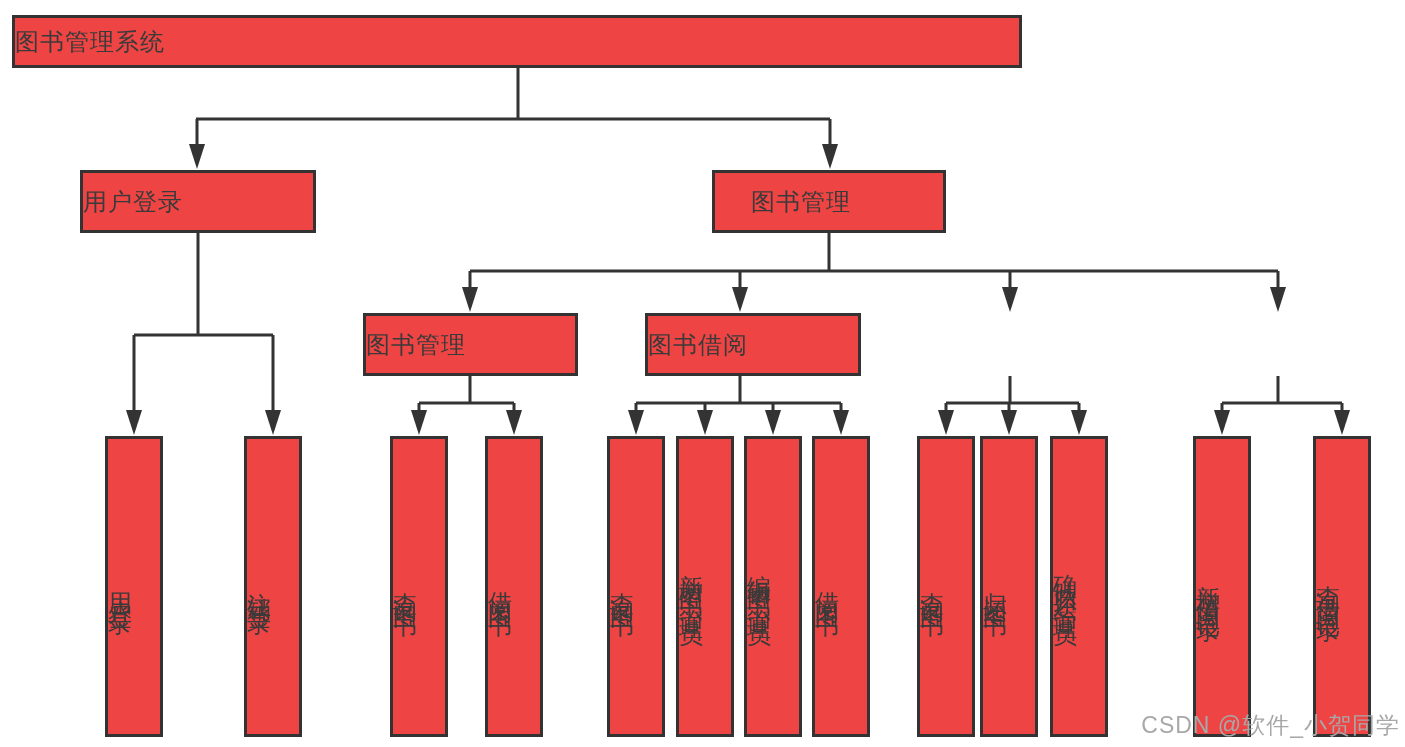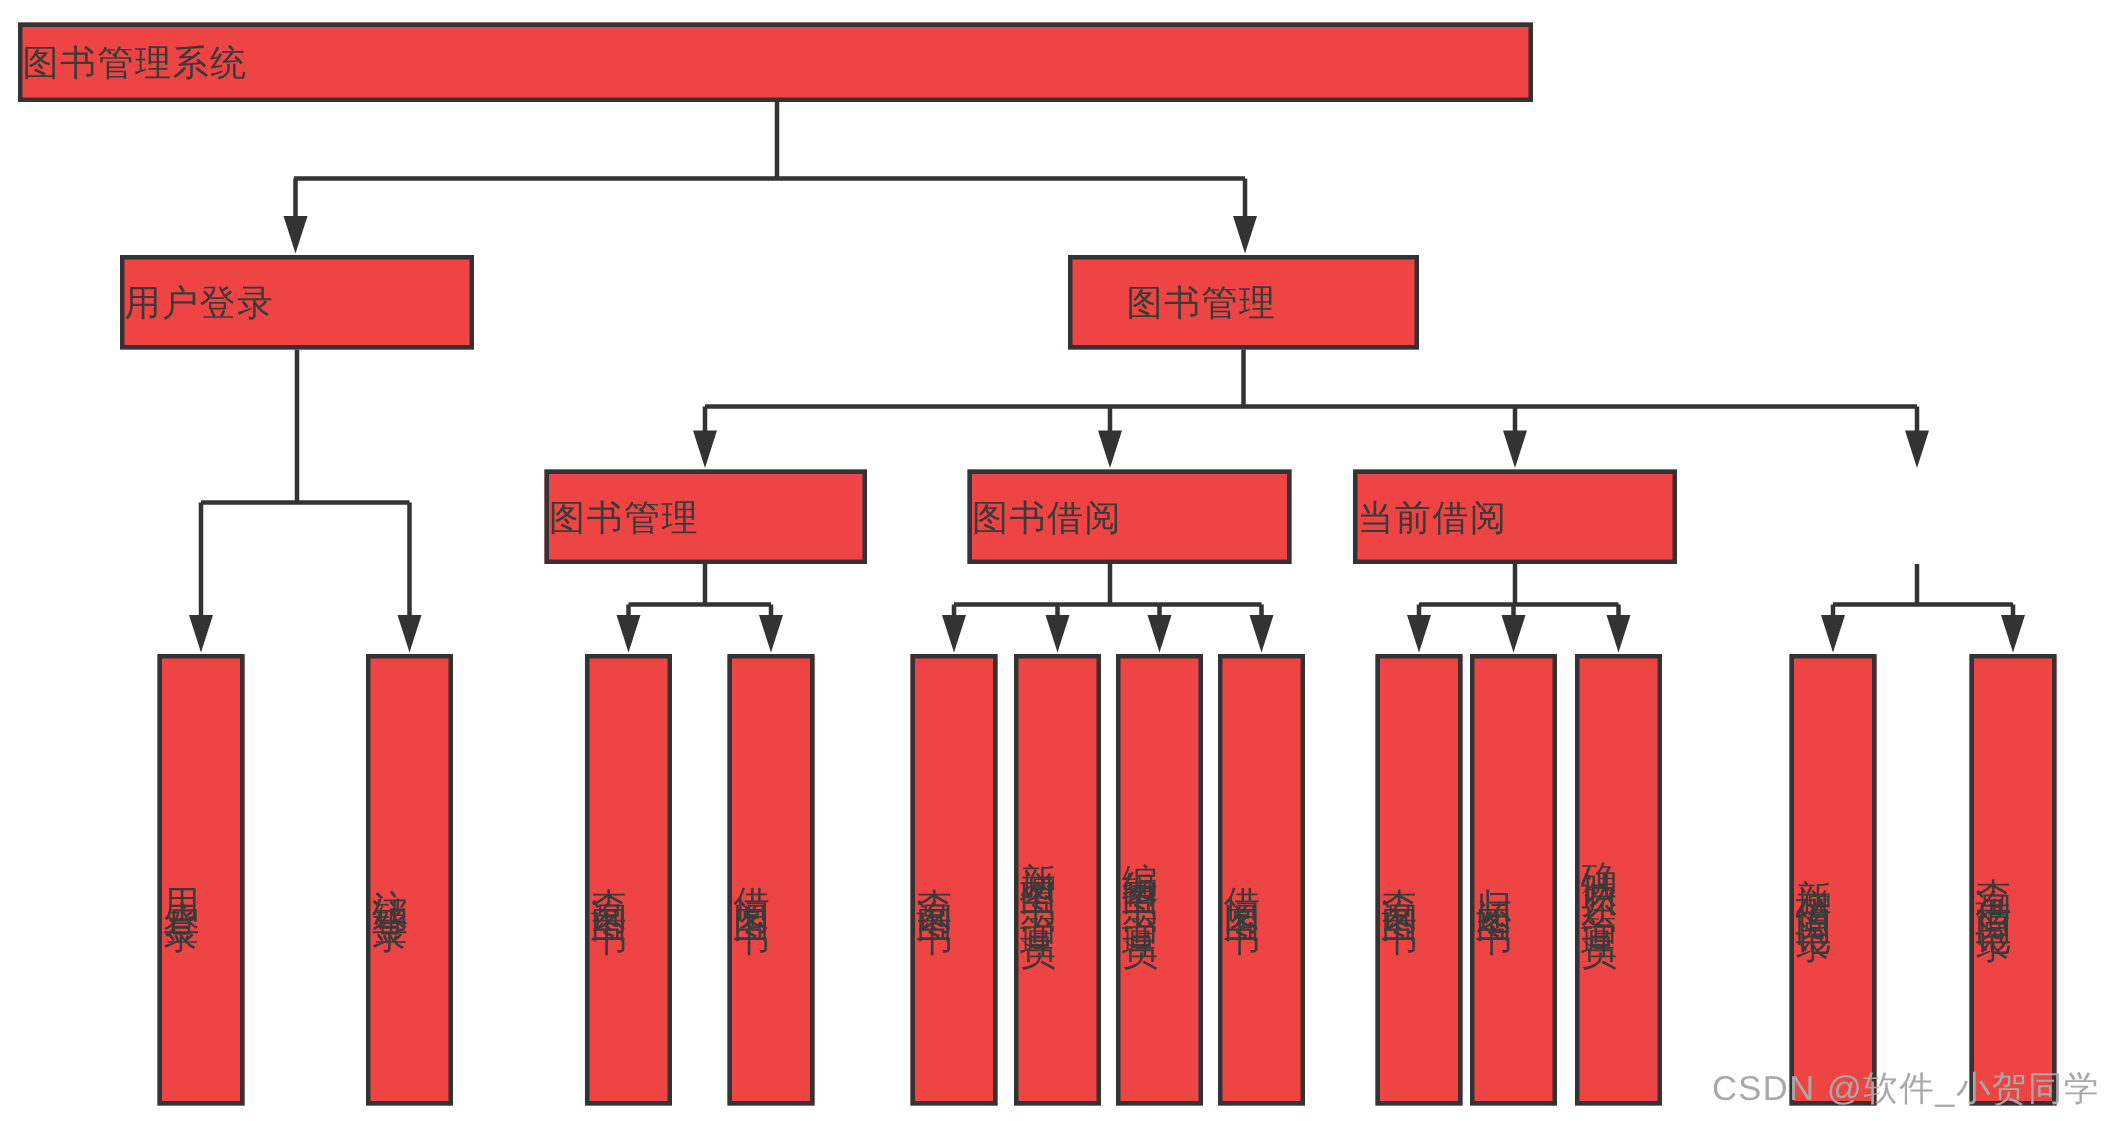--- a/index.html
+++ b/index.html
@@ -101,23 +101,20 @@
   <div class="node hbox" style="left:712px;top:170px;width:234px;height:63px;padding-left:36px;">
     <span>图书管理</span>
   </div>
 
   <div class="node hbox" style="left:363px;top:313px;width:215px;height:63px;">
     <span>图书管理</span>
   </div>
   <div class="node hbox" style="left:632px;top:313px;width:216px;height:63px;margin-left:13px;">
     <span>图书借阅</span>
   </div>
-  <div class="node hbox" style="left:902px;top:313px;width:216px;height:63px;">
-    <span>当前借阅</span>
-  </div>
 
   <div class="node vbox" style="left:105px;top:436px;width:58px;height:301px;">
     <span>用户登录</span>
   </div>
   <div class="node vbox" style="left:244px;top:436px;width:58px;height:301px;">
     <span>注销登录</span>
   </div>
 
   <div class="node vbox" style="left:390px;top:436px;width:58px;height:301px;">
     <span>查询图书</span>

